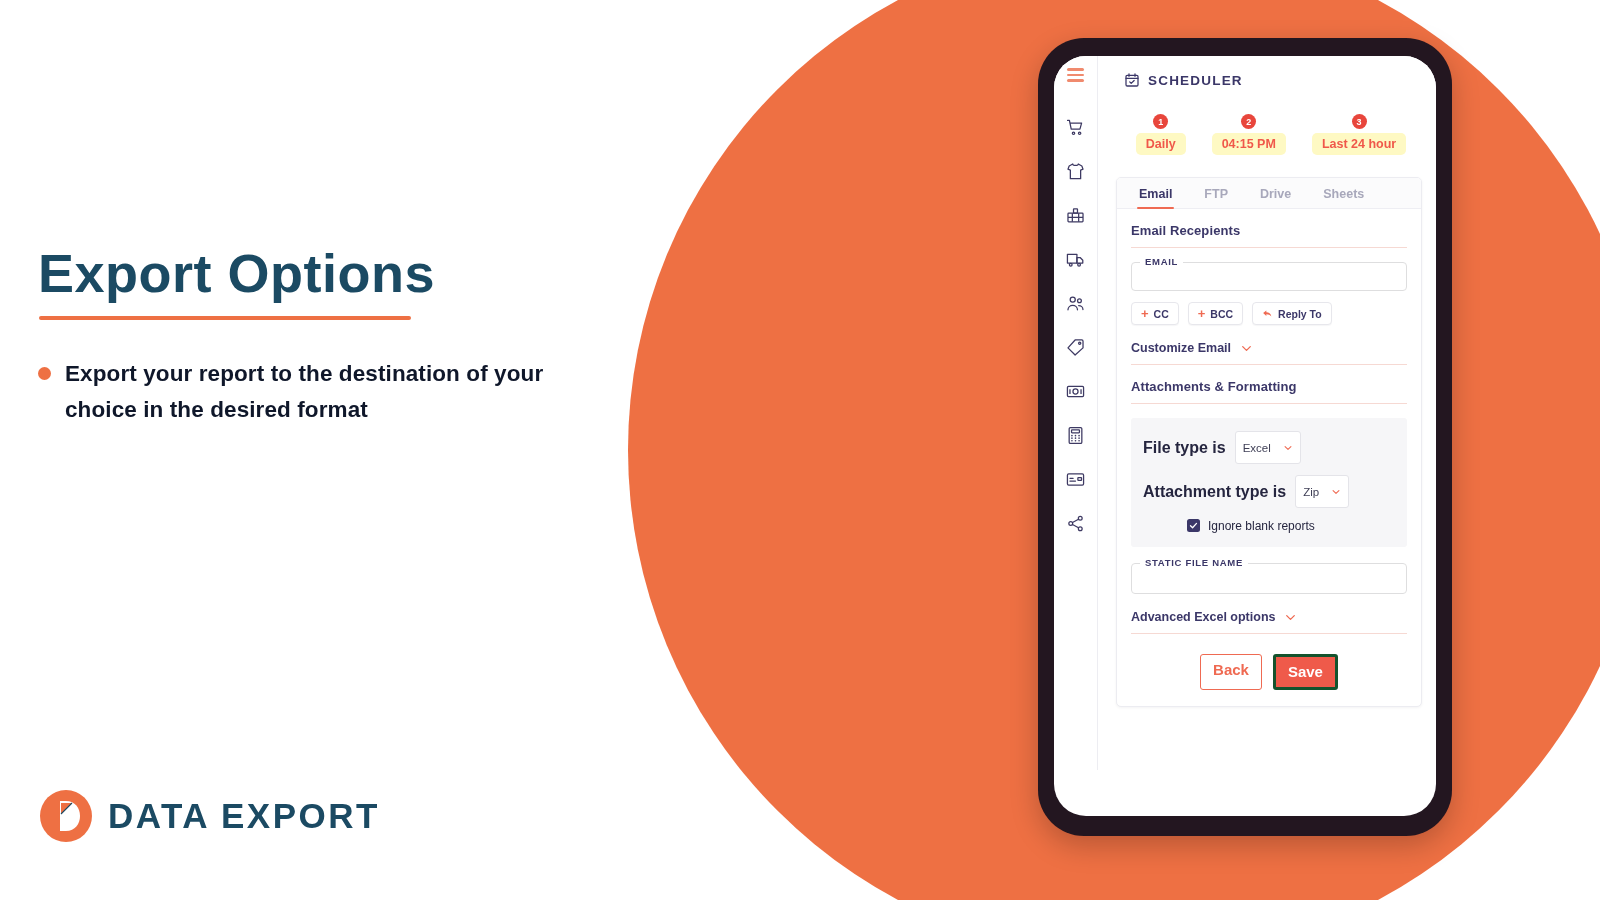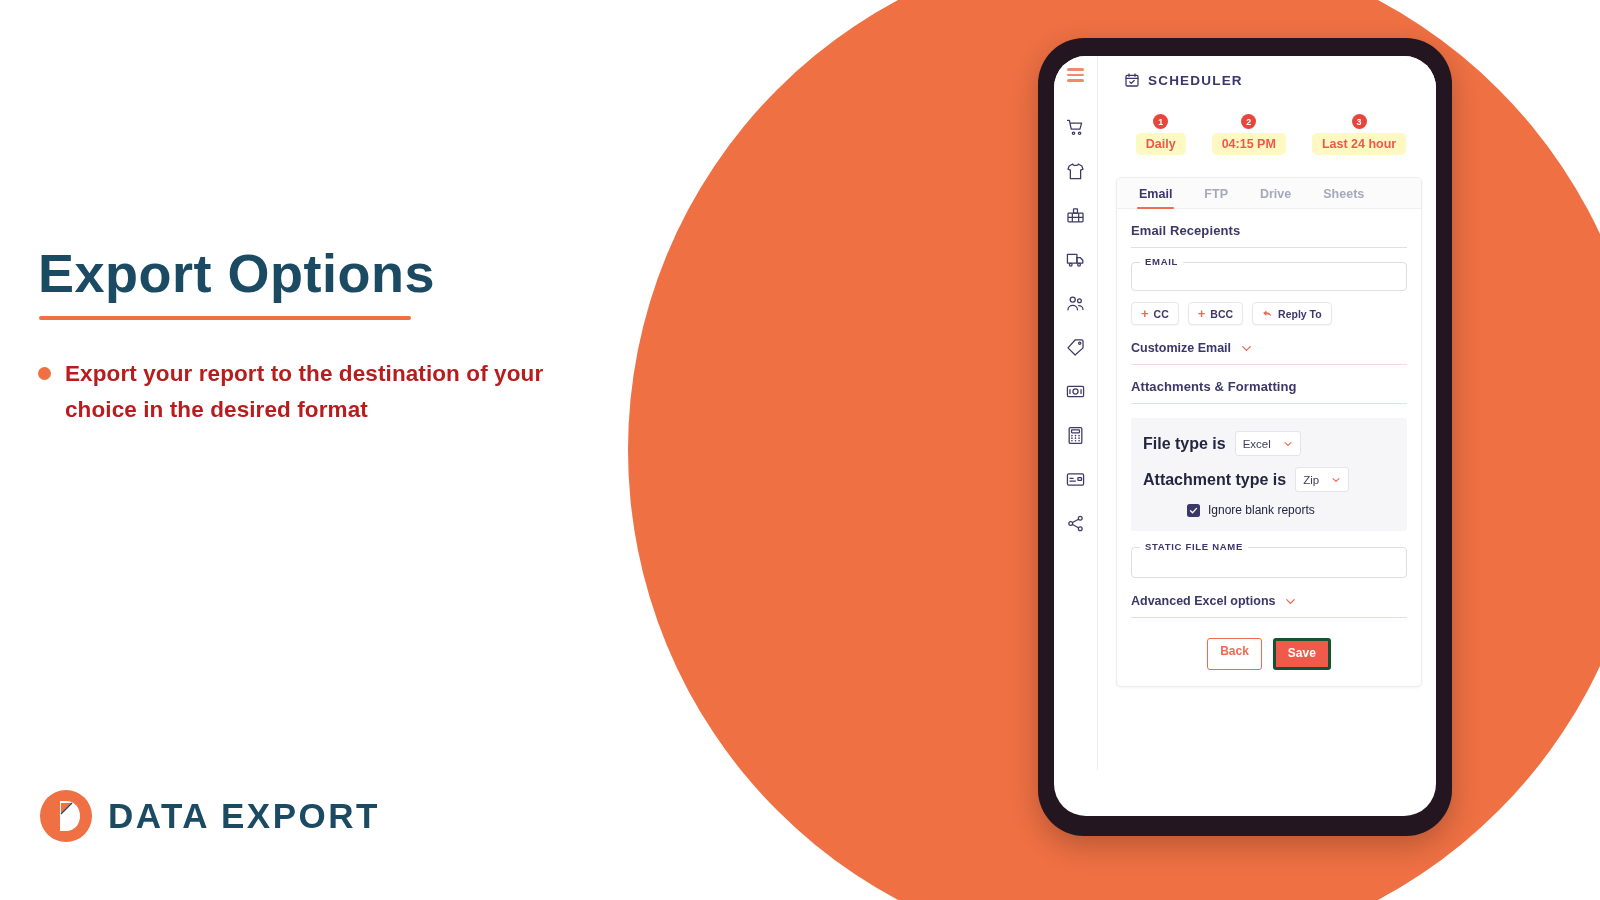--- a/index.html
+++ b/index.html
@@ -32,21 +32,21 @@
   .headline-rule{
     position:absolute; left:39px; top:316px;
     width:372px; height:4px; background:#ee7043; border-radius:2px;
   }
   .bullet-row{ position:absolute; left:38px; top:356px; width:560px; display:flex; gap:14px; }
   .bullet-dot{
     flex:0 0 auto; width:13px; height:13px; border-radius:50%;
     background:#ee7043; margin-top:11px;
   }
   .bullet-text{
-    font-size:22.5px; font-weight:700; line-height:36px; color:#b91c1c; letter-spacing:0.1px;
+    font-size:22.5px; font-weight:700; line-height:36px; color:#0f172a; letter-spacing:0.1px;
   }
 
   
   .logo{ position:absolute; left:40px; top:790px; display:flex; align-items:center; gap:16px; }
   .logo-mark{
     width:52px; height:52px; border-radius:50%; background:#ee7043;
     position:relative; flex:0 0 auto;
   }
   .logo-mark .d-glyph{
     position:absolute; left:13px; top:11px; width:27px; height:30px;
@@ -190,34 +190,34 @@
   .chev{ color:#ef6a52; display:flex; }
 
   .grey-panel{
     background:#f6f6f8; border-radius:3px; padding:13px 12px 14px;
     margin-top:12px;
   }
   .opt-row{ display:flex; align-items:center; gap:9px; margin-bottom:11px; }
   .opt-label{ font-size:16px; font-weight:700; color:#25253f; }
   .select{
     background:#fff; border:1px solid #e4e4e9; border-radius:3px;
-    height:25px; padding:0 7px; display:flex; align-items:center; gap:12px;
+    height:33px; padding:0 7px; display:flex; align-items:center; gap:12px;
     font-size:11.5px; color:#3e3e55; cursor:pointer;
   }
   .select .chev-sm{ color:#ef6a52; display:flex; }
-  .check-row{ display:flex; align-items:center; gap:8px;padding-left:44px; }
+  .check-row{ display:flex; align-items:flex-start; gap:8px;padding-left:44px; }
   .checkbox{
     width:13px; height:13px; border-radius:2.5px; background:#3b3768;
     display:flex; align-items:center; justify-content:center; flex:0 0 auto;
   }
   .check-lbl{ font-size:12px; color:#25253f; }
 
   .btn-row{ display:flex; justify-content:center; gap:11px; margin-top:20px; }
   .btn{
-    font-size:12px; font-weight:700; border-radius:3px; padding:5px 12px;
+    font-size:15px; font-weight:700; border-radius:3px; padding:5px 12px;
     cursor:pointer; line-height:1.3;
   }
   .btn-back{ background:#fff; border:1px solid #ef6a52; color:#ef6a52; }
   .btn-save{ background:#ef5a4a; border:3px solid #14532d; color:#fff; }
 </style>
 </head>
 <body>
 
 <div id="stage">
 

